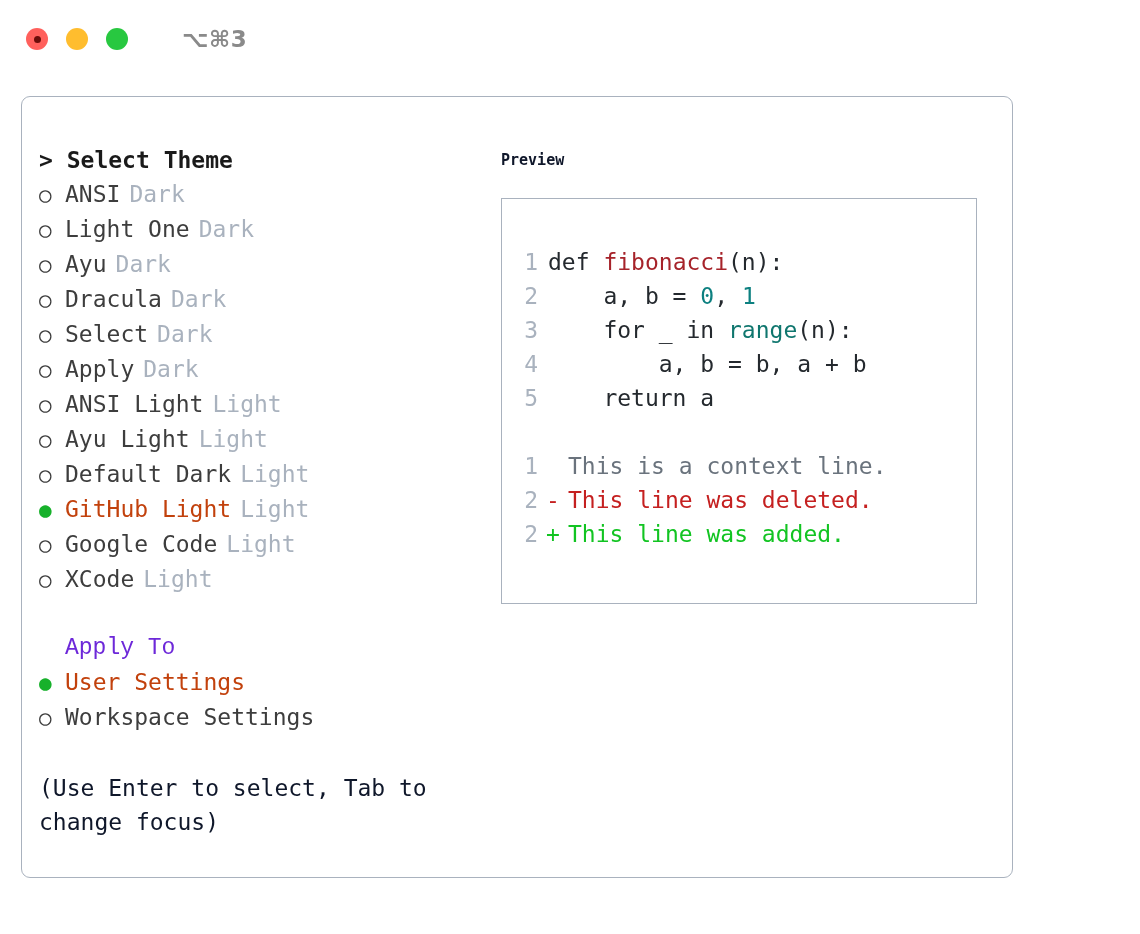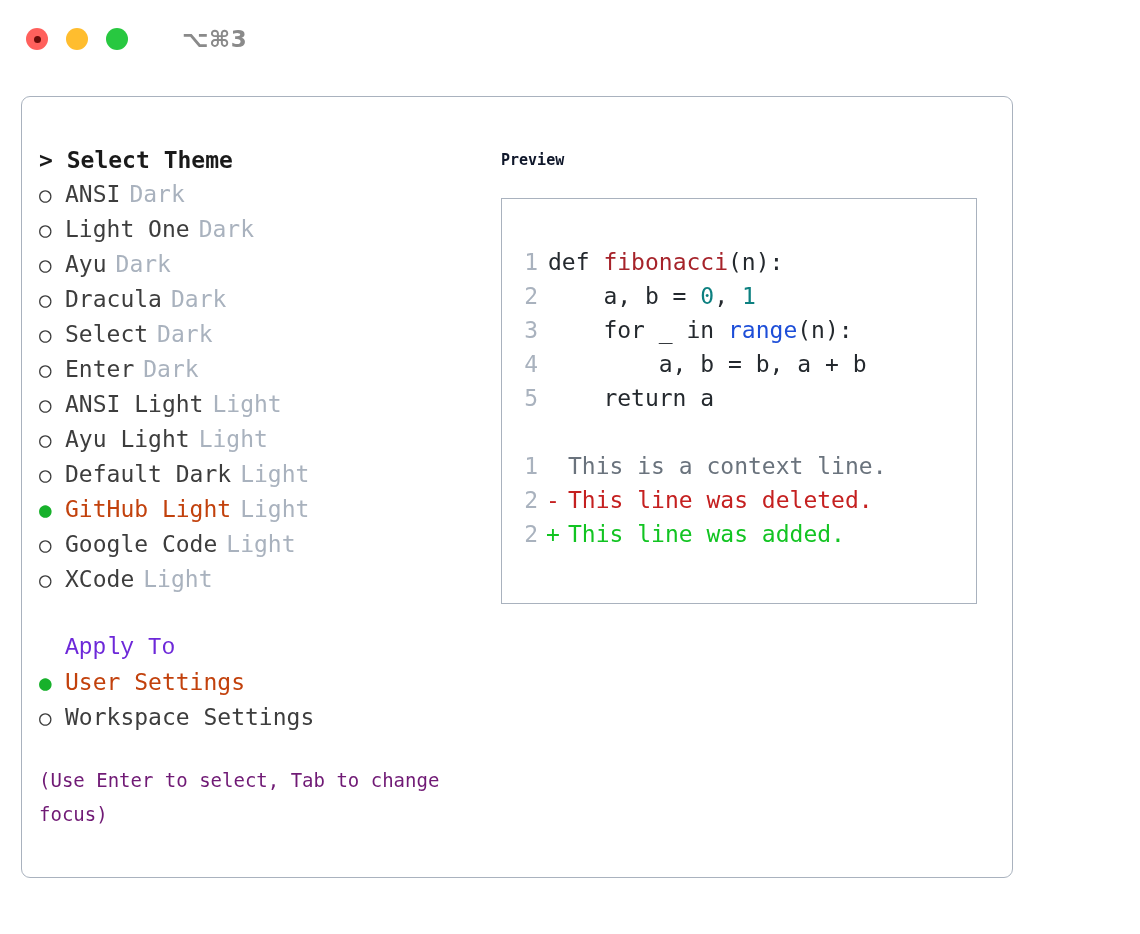--- a/index.html
+++ b/index.html
@@ -131,24 +131,24 @@
   .apply-heading {
     font-size: 23px;
     color: #6d28d9;
     line-height: 34px;
     padding-left: 26px;
     white-space: pre;
     font-family: Liberation Mono, monospace;
   }
 
   #hint-text {
-    margin-top: 28px;
-    font-size: 19px;
-    line-height: 34px;
-    color: #701a75;
+    margin-top: 36px;
+    font-size: 23px;
+    line-height: 34px;
+    color: #0f172a;
     width: 410px;
     white-space: pre-wrap;
   }
 
   
   #preview-column {
     position: absolute;
     left: 479px;
     top: 46px;
     width: 495px;
@@ -181,21 +181,21 @@
     display: inline-block;
     width: 24px;
     flex: 0 0 24px;
     text-align: right;
     color: #a9b2be;
   }
   .code-text { margin-left: 10px; color: #24292e; }
 
   .tok-fn   { color: #a6232a; }
   .tok-num  { color: #0d8080; }
-  .tok-call { color: #1d4ed8; }
+  .tok-call { color: #0f766e; }
 
   #diff-area {
     position: absolute;
     left: 12px;
     top: 250px;
     font-size: 23px;
     line-height: 34px;
     white-space: pre;
   }
   .diff-mark {
@@ -228,21 +228,21 @@
       <div id="theme-column">
 
         <div class="section-heading"><span>&gt; </span><span>Select Theme</span></div>
 
         <div id="theme-list">
             <div class="option-row"><span class="marker">○</span><span class="opt-label">ANSI</span><span class="opt-kind">Dark</span></div>
             <div class="option-row"><span class="marker">○</span><span class="opt-label">Light One</span><span class="opt-kind">Dark</span></div>
             <div class="option-row"><span class="marker">○</span><span class="opt-label">Ayu</span><span class="opt-kind">Dark</span></div>
             <div class="option-row"><span class="marker">○</span><span class="opt-label">Dracula</span><span class="opt-kind">Dark</span></div>
             <div class="option-row"><span class="marker">○</span><span class="opt-label">Select</span><span class="opt-kind">Dark</span></div>
-            <div class="option-row"><span class="marker">○</span><span class="opt-label">Enter</span><span class="opt-kind">Dark</span></div>
+            <div class="option-row"><span class="marker">○</span><span class="opt-label">Apply</span><span class="opt-kind">Dark</span></div>
             <div class="option-row"><span class="marker">○</span><span class="opt-label">ANSI Light</span><span class="opt-kind">Light</span></div>
             <div class="option-row"><span class="marker">○</span><span class="opt-label">Ayu Light</span><span class="opt-kind">Light</span></div>
             <div class="option-row"><span class="marker">○</span><span class="opt-label">Default Dark</span><span class="opt-kind">Light</span></div>
             <div class="option-row"><span class="marker selected">●</span><span class="opt-label selected">GitHub Light</span><span class="opt-kind">Light</span></div>
             <div class="option-row"><span class="marker">○</span><span class="opt-label">Google Code</span><span class="opt-kind">Light</span></div>
             <div class="option-row"><span class="marker">○</span><span class="opt-label">XCode</span><span class="opt-kind">Light</span></div>
           </div>
 
         <div id="apply-block">
           <div class="apply-heading">Apply To</div>

